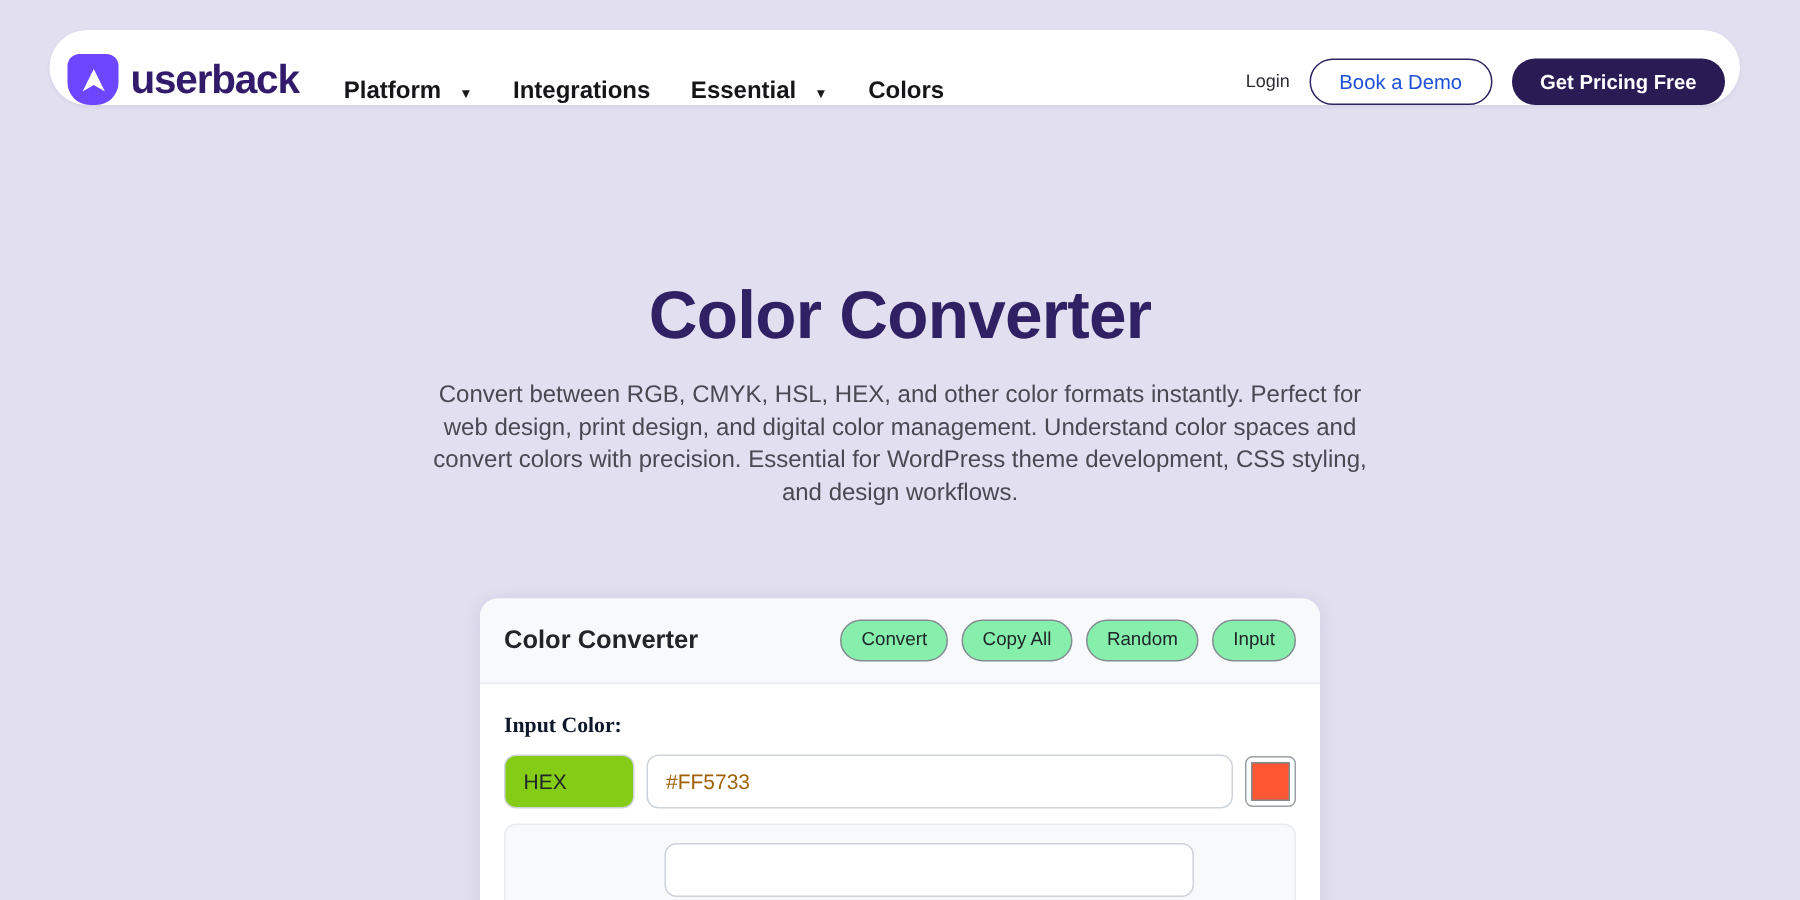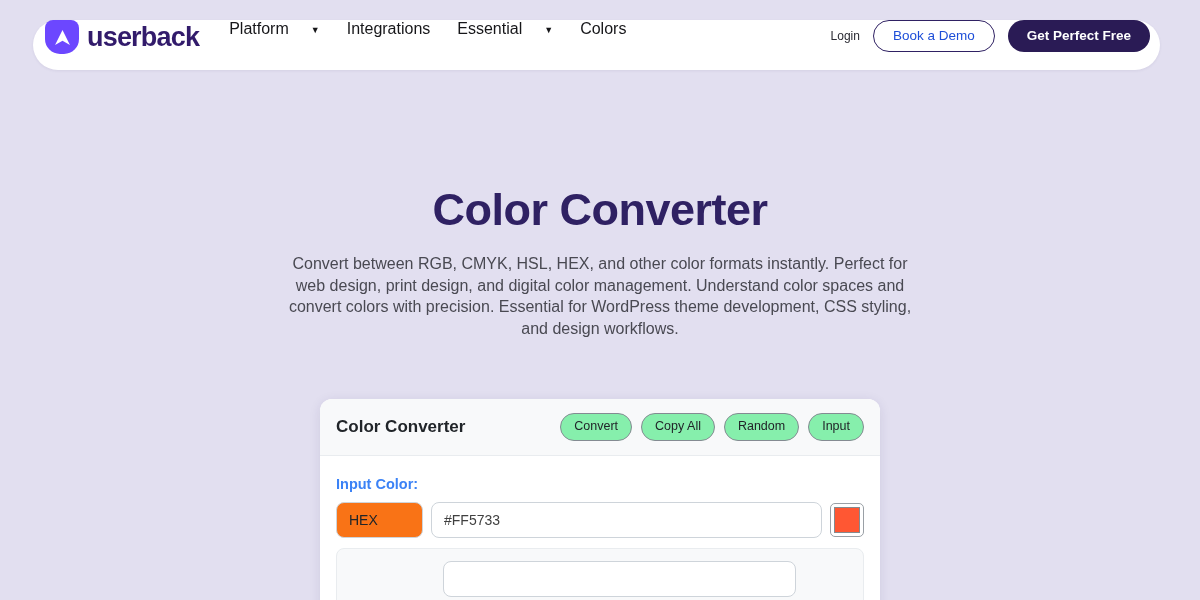--- a/index.html
+++ b/index.html
@@ -10,39 +10,39 @@
     font-family: "Liberation Sans", sans-serif;
     -webkit-font-smoothing: antialiased;
   }
 
   
   .topbar {
     margin: 20px 40px 0 33px;
     height: 50px;
     background: #ffffff;
     border-radius: 25px;
-    display: flex; align-items: flex-start;
+    display: flex; align-items: flex-end;
     padding: 0 10px 0 12px;
     box-shadow: 0 1px 3px rgba(40,30,90,.07);
   }
   .brand { display: flex; align-items: center; gap: 8px; cursor: pointer; }
   .brand-icon {
     width: 34px; height: 34px;
     background: #6C47FF;
     border-radius: 8px 8px 15px 15px;
     display: flex; align-items: center; justify-content: center;
   }
   .brand-name {
     font-size: 27px; font-weight: 700; color: #321b6b;
     letter-spacing: -0.8px; line-height: 1;
   }
   .nav { display: flex; gap: 27px; margin-left: 30px; }
   .nav-item {
-    display: flex; align-items: center; gap: 22px;
-    font-size: 16px; font-weight: 400; color: #161619;
+    display: flex; align-items: center; gap: 12px;
+    font-size: 16px; font-weight: 700; color: #161619;
     text-decoration: none; cursor: pointer; white-space: nowrap;
   }
   .caret { font-size: 9px; color: #161619; transform: translateY(1px); }
   .top-actions { margin-left: auto; display: flex; align-items: center; gap: 13px; }
   .login-link { font-size: 12px; color: #2b2b33; cursor: pointer; }
   .btn-outline {
     border: 1.5px solid #2f2163; background: #ffffff; color: #1d4ed8;
     border-radius: 17px; padding: 8px 19px; font-size: 13.5px;
     font-family: inherit; cursor: pointer; line-height: 1;
   }
@@ -77,34 +77,35 @@
   }
   .card-title { font-size: 17px; font-weight: 700; color: #212529; }
   .toolbar { display: flex; gap: 9px; }
   .pill-btn {
     background: #86efac; border: 1px solid #848b92; color: #212529;
     border-radius: 15px; padding: 6px 13px; font-size: 12.5px;
     font-family: inherit; cursor: pointer; line-height: 1.1; white-space: nowrap;
   }
   .card-body { padding: 16px; }
   .field-label {
-    font-size: 14.5px; font-weight: 700; color: #3b82f6;
+    font-size: 14.5px; font-weight: 700; color: #0f172a;
     margin: 4px 0 10px;
+    font-family: Liberation Serif, serif;
   }
   .input-row { display: flex; gap: 8px; align-items: center; }
   .format-box {
     width: 87px; height: 36px; flex: none;
-    border: 1px solid #ced4da; border-radius: 8px; background: #f97316;
+    border: 1px solid #ced4da; border-radius: 8px; background: #84cc16;
     display: flex; align-items: center; padding-left: 12px;
     font-size: 14px; color: #212529; cursor: pointer;
   }
   .color-input {
     flex: 1; height: 36px;
     border: 1px solid #ced4da; border-radius: 8px;
-    padding: 0 12px; font-size: 14px; color: #404040;
+    padding: 0 12px; font-size: 14px; color: #a16207;
     font-family: inherit; outline: none; background: #fff;
   }
   .swatch-outer {
     width: 34px; height: 34px; flex: none;
     background: #ffffff; border: 1px solid #9aa0a6; border-radius: 5px;
     padding: 3px; cursor: pointer;
   }
   .swatch-inner { width: 100%; height: 100%; border: 1px solid #858a8f; }
   .converted-label-wrap { margin-top: 19px; }
   .converted-row {
@@ -145,21 +146,21 @@
       <span class="caret">▼</span>
     </a>
     <a class="nav-item">
       <span>Colors</span>
     </a>
   </nav>
 
   <div class="top-actions">
     <a class="login-link">Login</a>
     <button class="btn-outline">Book a Demo</button>
-    <button class="btn-solid">Get Perfect Free</button>
+    <button class="btn-solid">Get Pricing Free</button>
   </div>
 </header>
 
 <section class="hero">
   <h1 class="hero-title">Color Converter</h1>
   <p class="hero-desc">Convert between RGB, CMYK, HSL, HEX, and other color formats instantly. Perfect for web design, print design, and digital color management. Understand color spaces and convert colors with precision. Essential for WordPress theme development, CSS styling, and design workflows.</p>
 </section>
 
 <section class="card">
   <div class="card-header">

